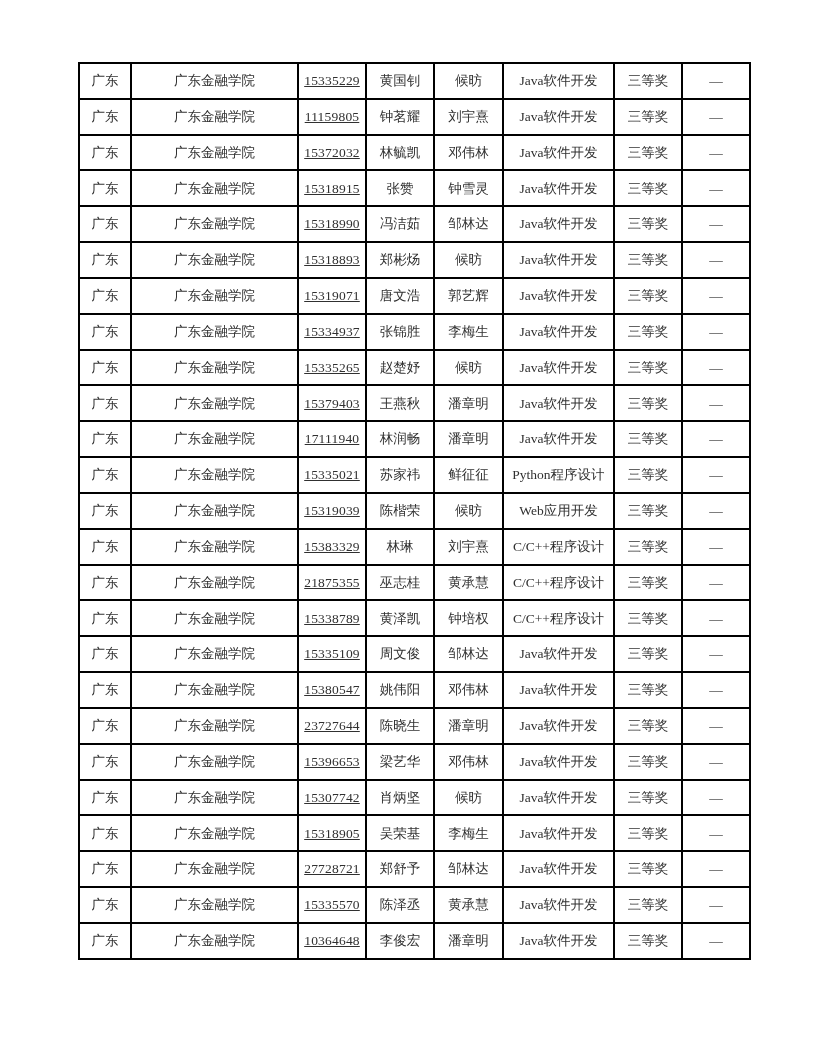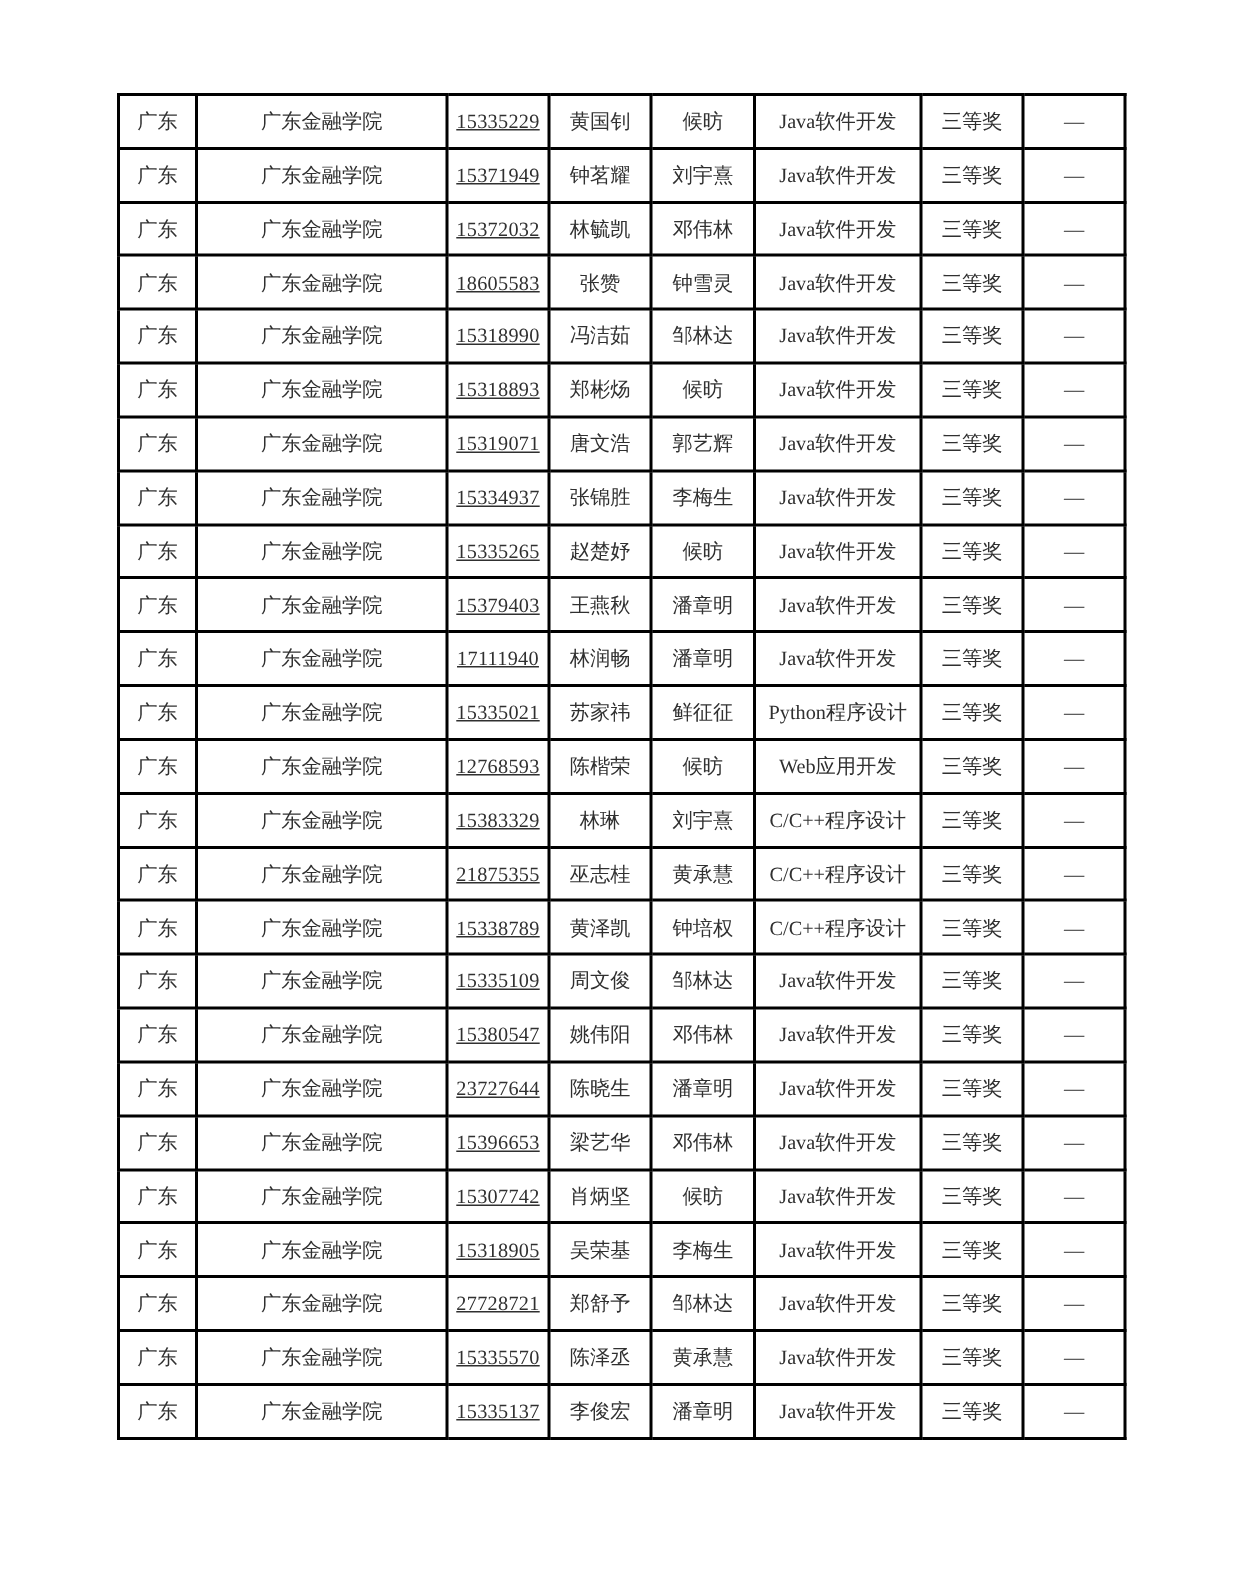--- a/index.html
+++ b/index.html
@@ -68,41 +68,41 @@
             <td class="cell-student-id">15335229</td>
             <td class="cell-name">黄国钊</td>
             <td class="cell-advisor">候昉</td>
             <td class="cell-category">Java软件开发</td>
             <td class="cell-award">三等奖</td>
             <td class="cell-note">—</td>
           </tr>
           <tr>
             <td class="cell-province">广东</td>
             <td class="cell-school">广东金融学院</td>
-            <td class="cell-student-id">15371949</td>
+            <td class="cell-student-id">11159805</td>
             <td class="cell-name">钟茗耀</td>
             <td class="cell-advisor">刘宇熹</td>
             <td class="cell-category">Java软件开发</td>
             <td class="cell-award">三等奖</td>
             <td class="cell-note">—</td>
           </tr>
           <tr>
             <td class="cell-province">广东</td>
             <td class="cell-school">广东金融学院</td>
             <td class="cell-student-id">15372032</td>
             <td class="cell-name">林毓凯</td>
             <td class="cell-advisor">邓伟林</td>
             <td class="cell-category">Java软件开发</td>
             <td class="cell-award">三等奖</td>
             <td class="cell-note">—</td>
           </tr>
           <tr>
             <td class="cell-province">广东</td>
             <td class="cell-school">广东金融学院</td>
-            <td class="cell-student-id">18605583</td>
+            <td class="cell-student-id">15318915</td>
             <td class="cell-name">张赞</td>
             <td class="cell-advisor">钟雪灵</td>
             <td class="cell-category">Java软件开发</td>
             <td class="cell-award">三等奖</td>
             <td class="cell-note">—</td>
           </tr>
           <tr>
             <td class="cell-province">广东</td>
             <td class="cell-school">广东金融学院</td>
             <td class="cell-student-id">15318990</td>
@@ -178,21 +178,21 @@
             <td class="cell-student-id">15335021</td>
             <td class="cell-name">苏家祎</td>
             <td class="cell-advisor">鲜征征</td>
             <td class="cell-category">Python程序设计</td>
             <td class="cell-award">三等奖</td>
             <td class="cell-note">—</td>
           </tr>
           <tr>
             <td class="cell-province">广东</td>
             <td class="cell-school">广东金融学院</td>
-            <td class="cell-student-id">12768593</td>
+            <td class="cell-student-id">15319039</td>
             <td class="cell-name">陈楷荣</td>
             <td class="cell-advisor">候昉</td>
             <td class="cell-category">Web应用开发</td>
             <td class="cell-award">三等奖</td>
             <td class="cell-note">—</td>
           </tr>
           <tr>
             <td class="cell-province">广东</td>
             <td class="cell-school">广东金融学院</td>
             <td class="cell-student-id">15383329</td>
@@ -298,21 +298,21 @@
             <td class="cell-student-id">15335570</td>
             <td class="cell-name">陈泽丞</td>
             <td class="cell-advisor">黄承慧</td>
             <td class="cell-category">Java软件开发</td>
             <td class="cell-award">三等奖</td>
             <td class="cell-note">—</td>
           </tr>
           <tr>
             <td class="cell-province">广东</td>
             <td class="cell-school">广东金融学院</td>
-            <td class="cell-student-id">15335137</td>
+            <td class="cell-student-id">10364648</td>
             <td class="cell-name">李俊宏</td>
             <td class="cell-advisor">潘章明</td>
             <td class="cell-category">Java软件开发</td>
             <td class="cell-award">三等奖</td>
             <td class="cell-note">—</td>
           </tr>
         </tbody>
     </table>
   </div>
 </div>

